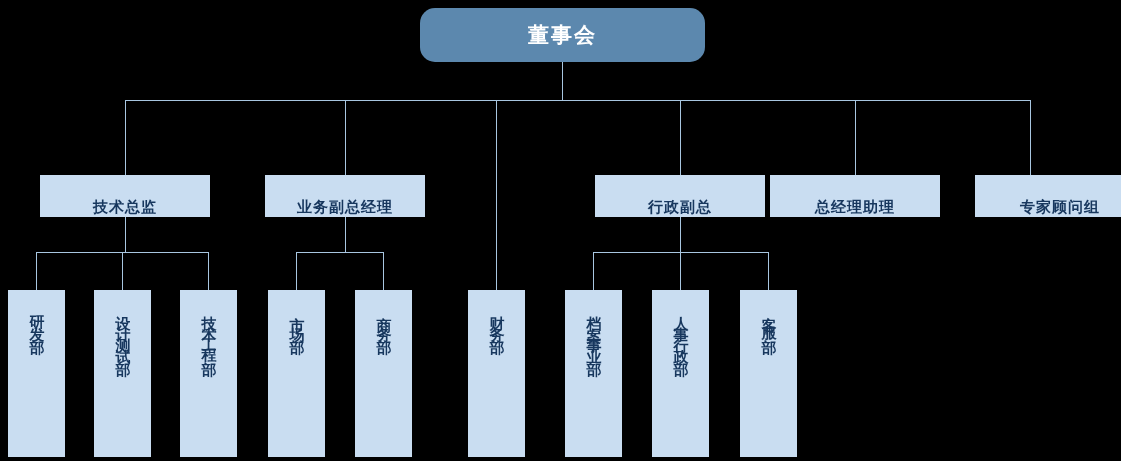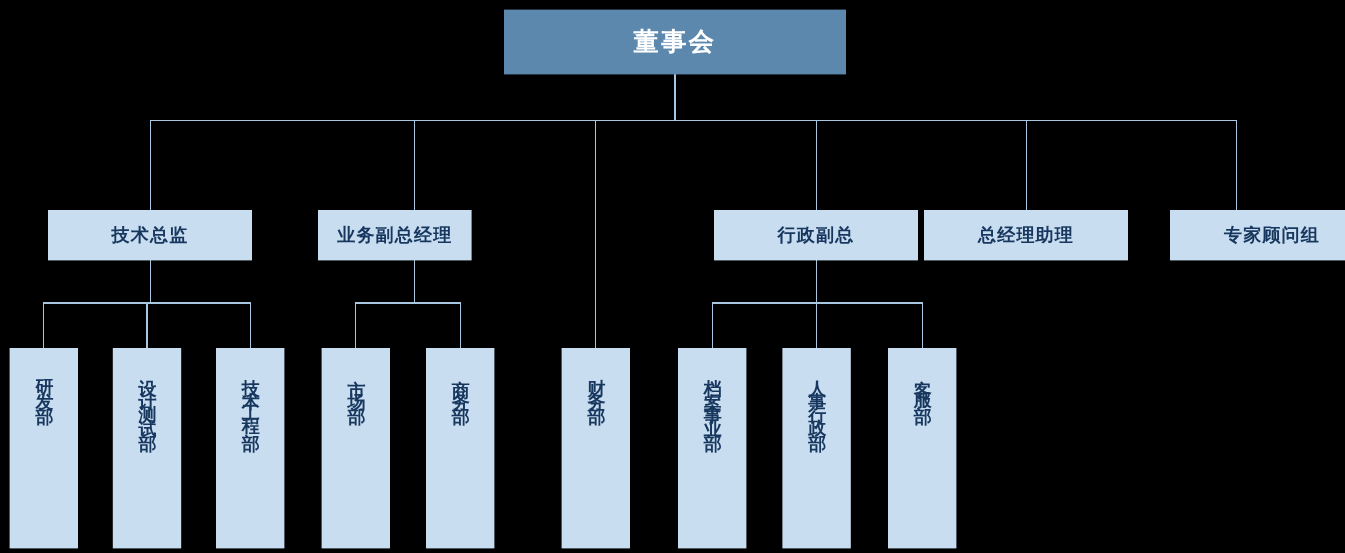--- a/index.html
+++ b/index.html
@@ -10,27 +10,27 @@
     overflow:hidden;
     font-family:"DejaVu Sans","Liberation Sans",sans-serif;
   }
   svg.wires{position:absolute;left:0;top:0;width:1121px;height:461px;}
   svg.wires line{stroke:var(--line,#A8C6E0);stroke-width:1;shape-rendering:crispEdges;}
   .root-box{
     position:absolute;left:420px;top:8px;width:285px;height:54px;
     background:var(--rootFill,#5C88AE);
     color:var(--rootText,#FFFFFF);
     display:flex;align-items:center;justify-content:center;
-    font-size:21px;font-weight:bold;letter-spacing:2px;
+    font-size:21px;font-weight:bold;letter-spacing:2px;border-radius:15px;
   }
   .l2-box{
     position:absolute;top:175px;height:42px;
     background:var(--boxFill,#C9DDF1);
     color:var(--boxText,#17375E);
-    display:flex;align-items:center;justify-content:center;
+    display:flex;align-items:flex-end;justify-content:center;
     font-size:15px;font-weight:bold;letter-spacing:1px;
   }
   .dept-box{
     position:absolute;top:290px;width:57px;height:167px;
     background:var(--boxFill,#C9DDF1);
     color:var(--boxText,#17375E);
     display:flex;justify-content:center;align-items:flex-start;
     padding-top:14px;box-sizing:border-box;
   }
   .dept-box .vtext{
@@ -76,21 +76,21 @@
     <line x1="768.5" y1="252" x2="768.5" y2="290"></line>
   </svg>
 
   <div class="root-box">
     <span>董事会</span>
   </div>
 
   <div class="l2-box" style="left:40px;width:170px">
     <span>技术总监</span>
   </div>
-  <div class="l2-box" style="left:265px;width:128px">
+  <div class="l2-box" style="left:265px;width:160px">
     <span>业务副总经理</span>
   </div>
   <div class="l2-box" style="left:770px;width:170px">
     <span>总经理助理</span>
   </div>
   <div class="l2-box" style="left:595px;width:170px">
     <span>行政副总</span>
   </div>
   <div class="l2-box" style="left:975px;width:170px">
     <span>专家顾问组</span>

